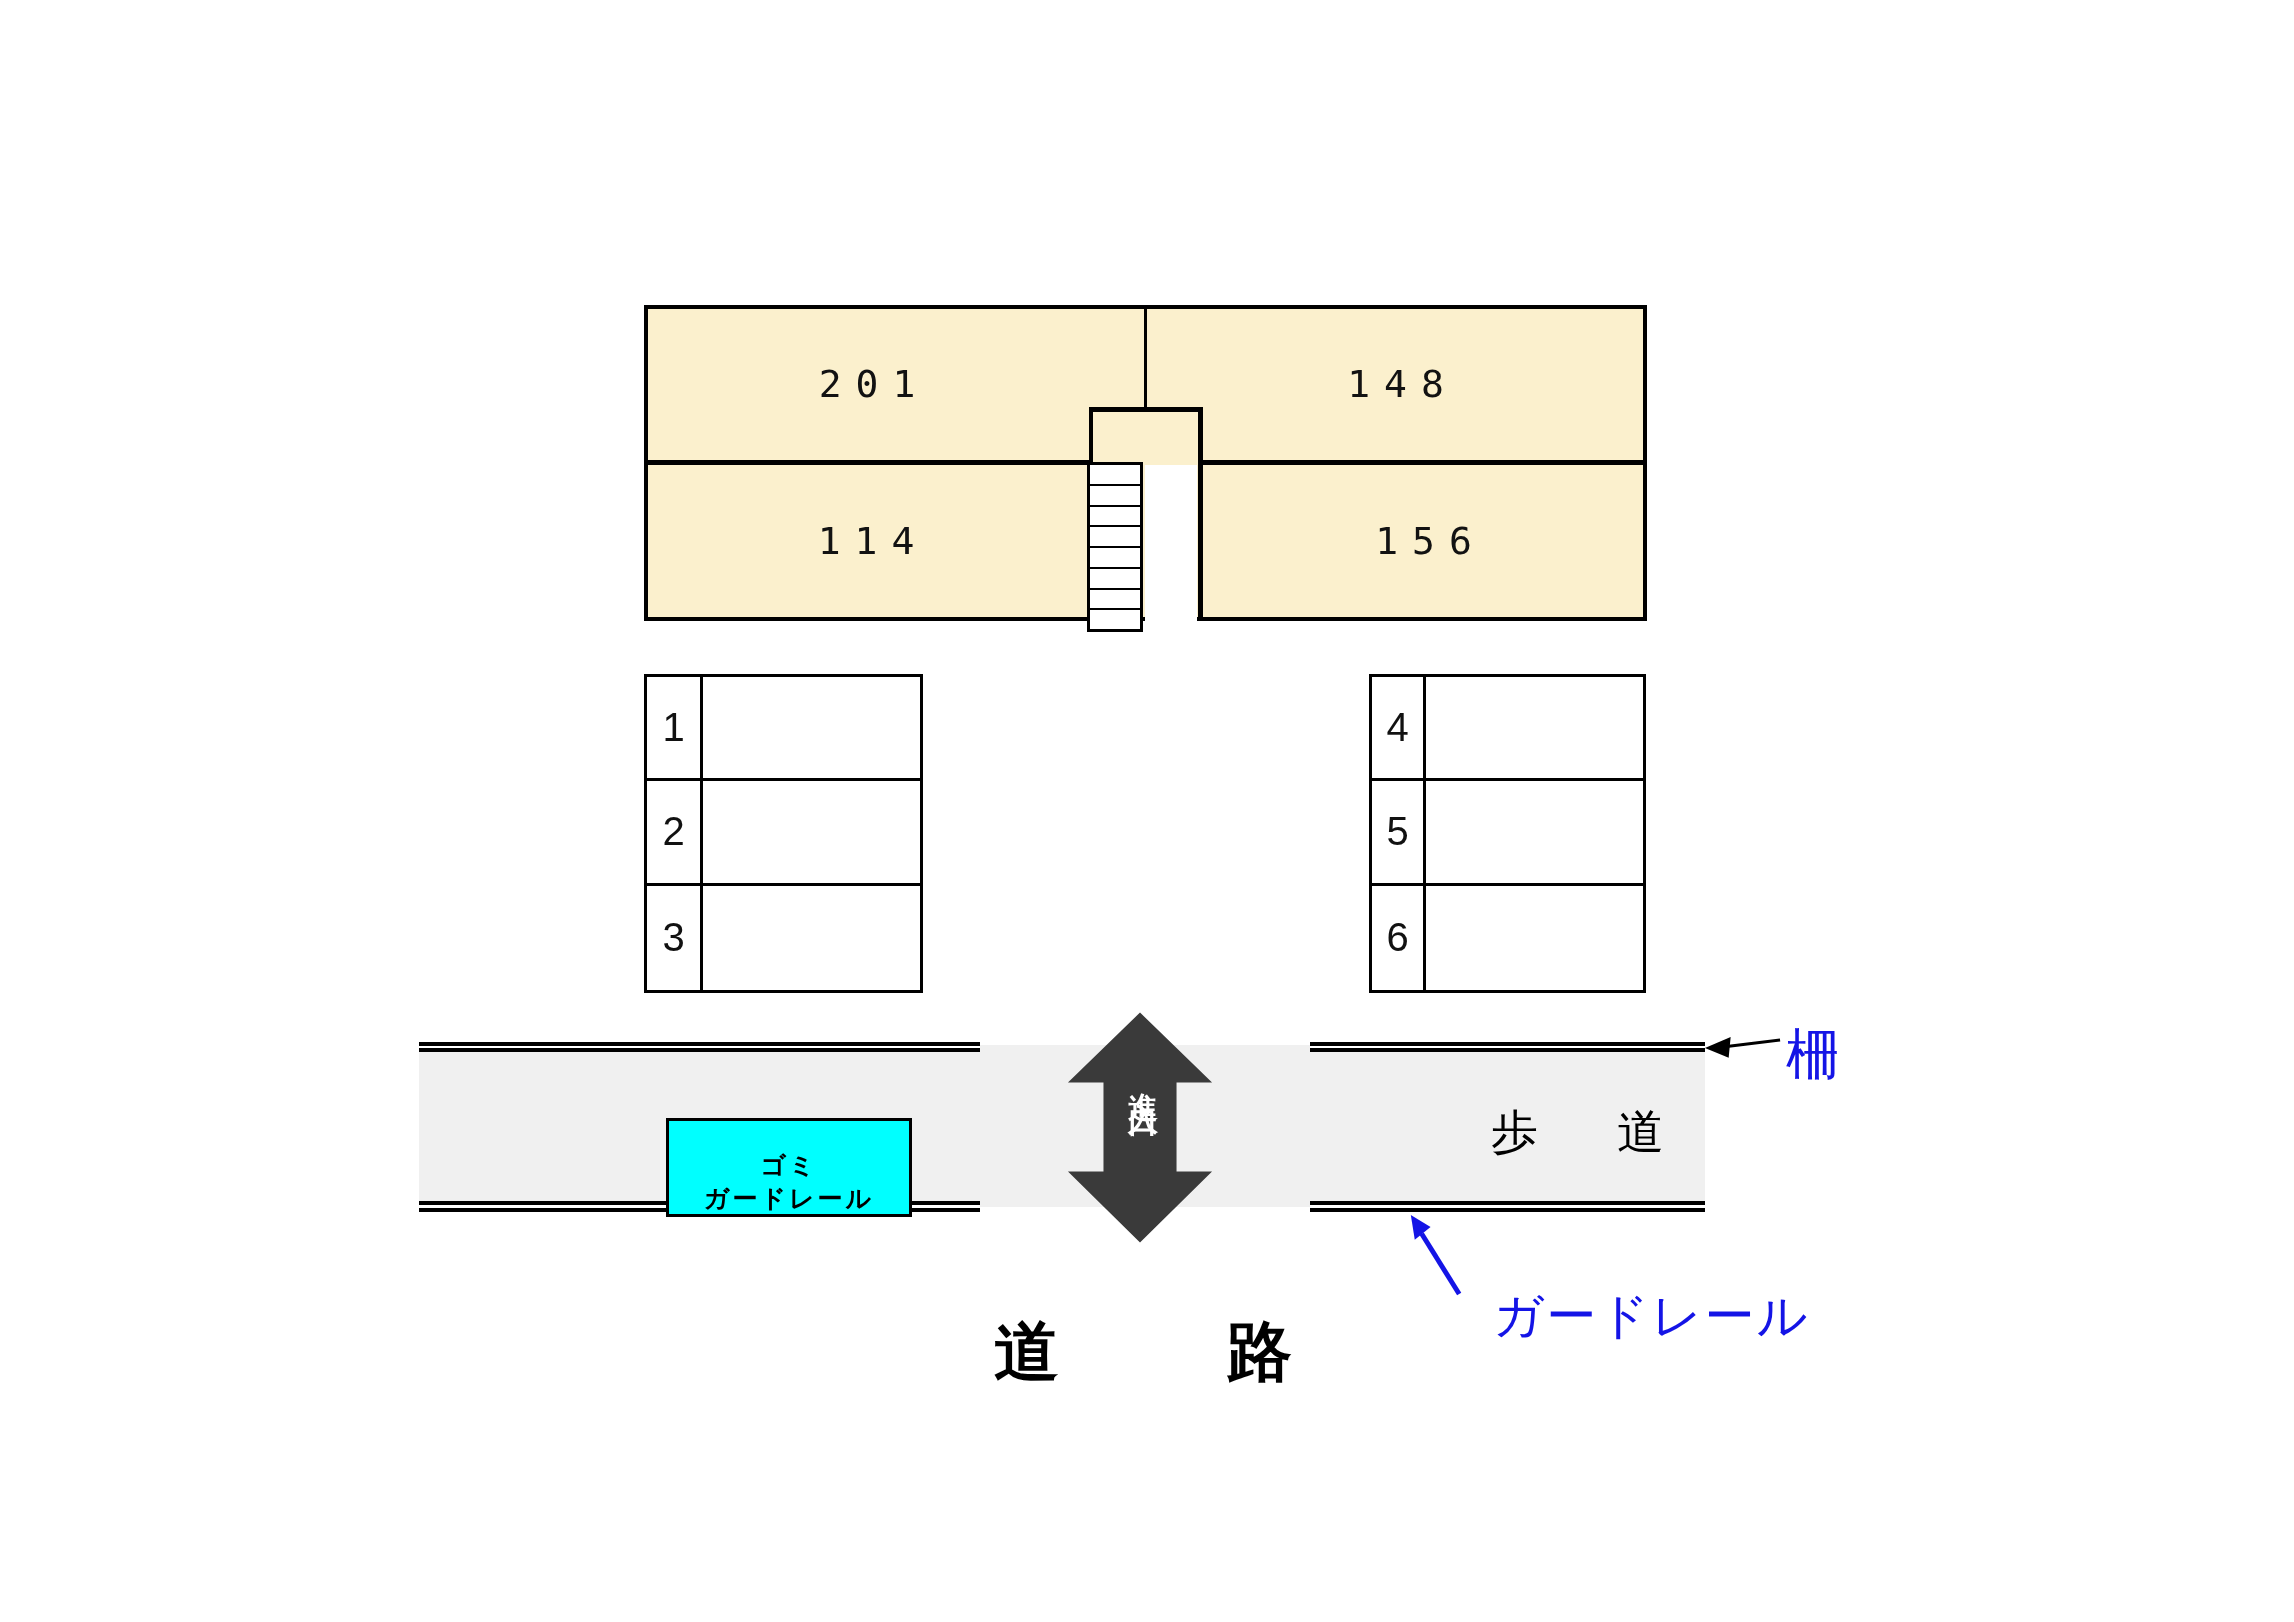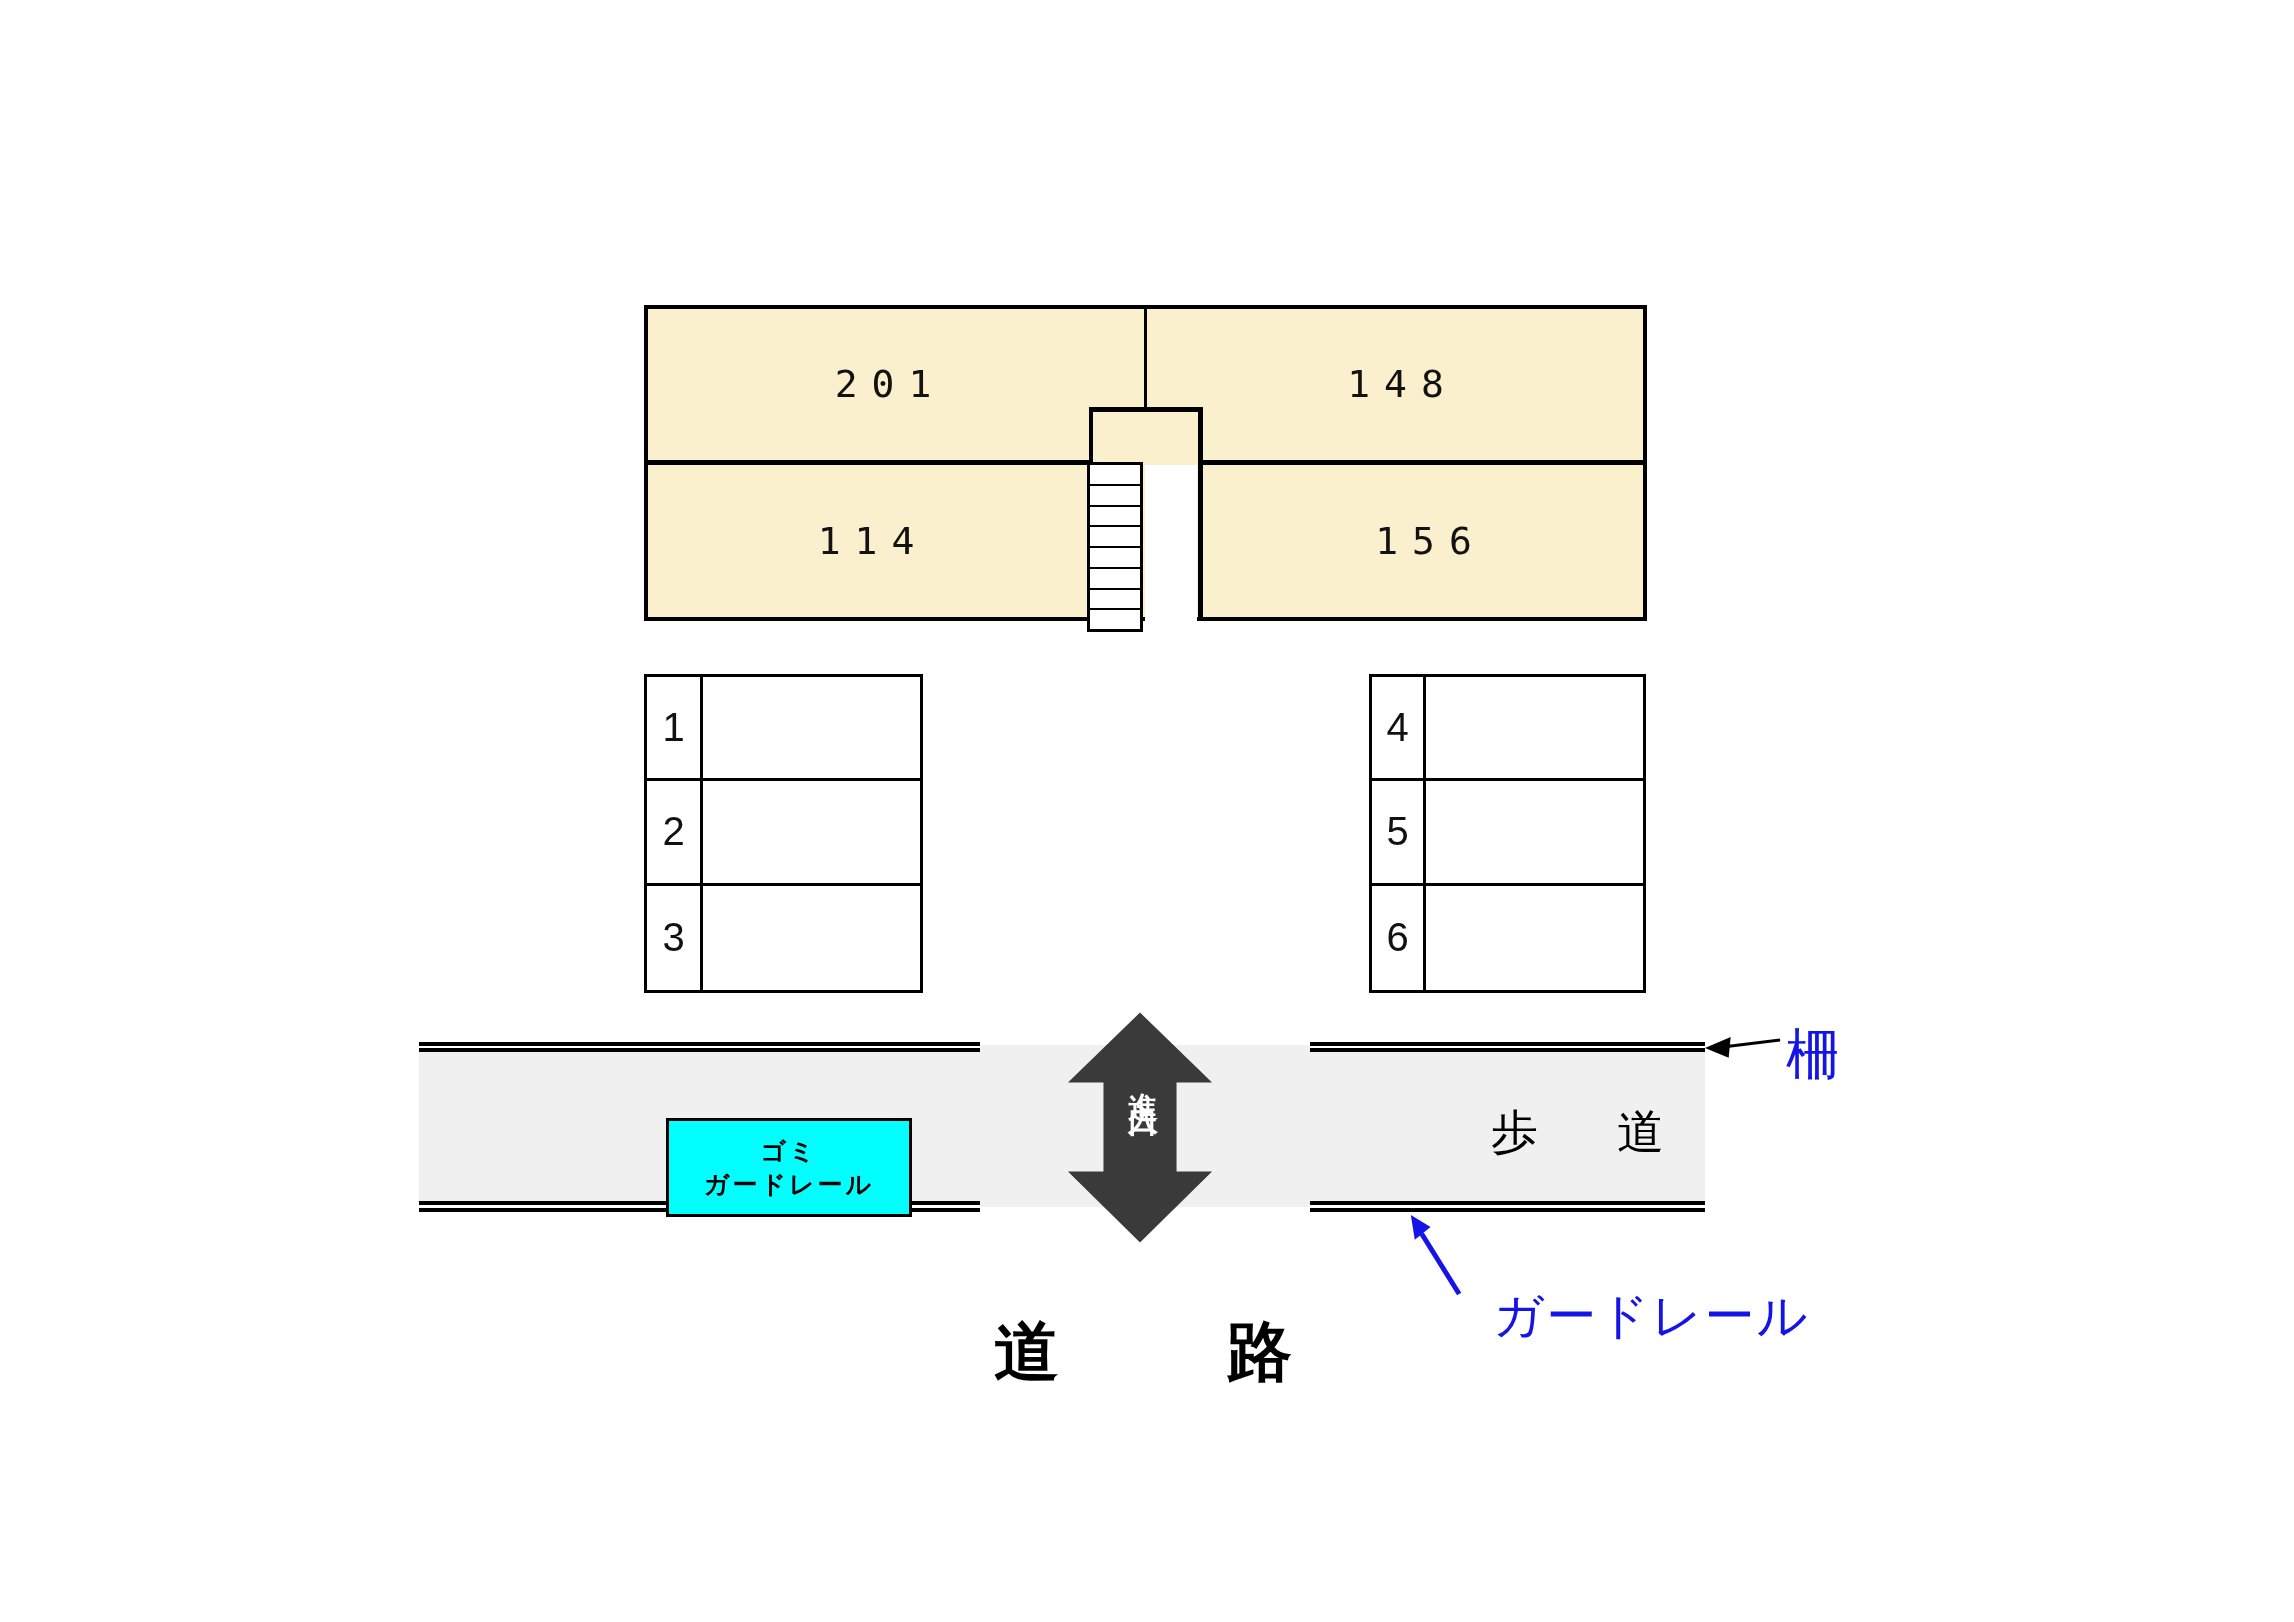--- a/index.html
+++ b/index.html
@@ -16,21 +16,21 @@
   .building-outline {
     left: 644px; top: 305px; width: 1003px; height: 316px;
     background: #FBF0CD; border: 4px solid #000;
   }
   .unit-label {
     display: flex; align-items: center; justify-content: center;
     font-family: "DejaVu Sans Mono", monospace;
     font-size: 38px; letter-spacing: 14px; color: #121212;
     padding-left: 14px; 
   }
-  .unit-201 { left: 632px;  top: 305px; width: 502px; height: 158px; }
+  .unit-201 { left: 616px;  top: 305px; width: 502px; height: 158px; }
   .unit-202 { left: 1145px; top: 305px; width: 501px; height: 158px; }
   .unit-101 { left: 644px;  top: 462px; width: 444px; height: 158px; }
   .unit-102 { left: 1200px; top: 462px; width: 447px; height: 158px; }
   .unit-divider      { left: 1144px; top: 305px; width: 3px;  height: 105px; background: #000; }
   .floor-divider-l   { left: 644px;  top: 460px; width: 446px; height: 5px; background: #000; }
   .floor-divider-r   { left: 1198px; top: 460px; width: 448px; height: 5px; background: #000; }
   .stair-landing {
     left: 1089px; top: 407px; width: 109px; height: 55px;
     background: #FBF0CD; border-top: 5px solid #000; border-left: 4px solid #000;
   }
@@ -71,21 +71,21 @@
   .tr-outer { left: 1310px; top: 1042px; width: 395px; }
   .tr-inner { left: 1310px; top: 1048px; width: 395px; }
   .bl-inner { left: 419px;  top: 1201px; width: 561px; }
   .bl-outer { left: 419px;  top: 1208px; width: 561px; }
   .br-inner { left: 1310px; top: 1201px; width: 395px; }
   .br-outer { left: 1310px; top: 1208px; width: 395px; }
 
   .garbage-box {
     left: 666px; top: 1118px; width: 246px; height: 99px;
     background: #00FFFF; border: 3px solid #000;
-    display: flex; flex-direction: column; align-items: center; justify-content: center;
+    display: flex; flex-direction: column; align-items: center; justify-content: flex-end;
     font-size: 25px; font-weight: bold; color: #000;
     letter-spacing: 3px; line-height: 1.3; text-align: center;
   }
   .sidewalk-label {
     left: 1491px; top: 1101px;
     font-size: 47px; font-weight: normal; color: #000; letter-spacing: 79px;
     white-space: nowrap;
   }
   .entrance-arrow-svg { left: 1064px; top: 1008px; }
   .entrance-label {

